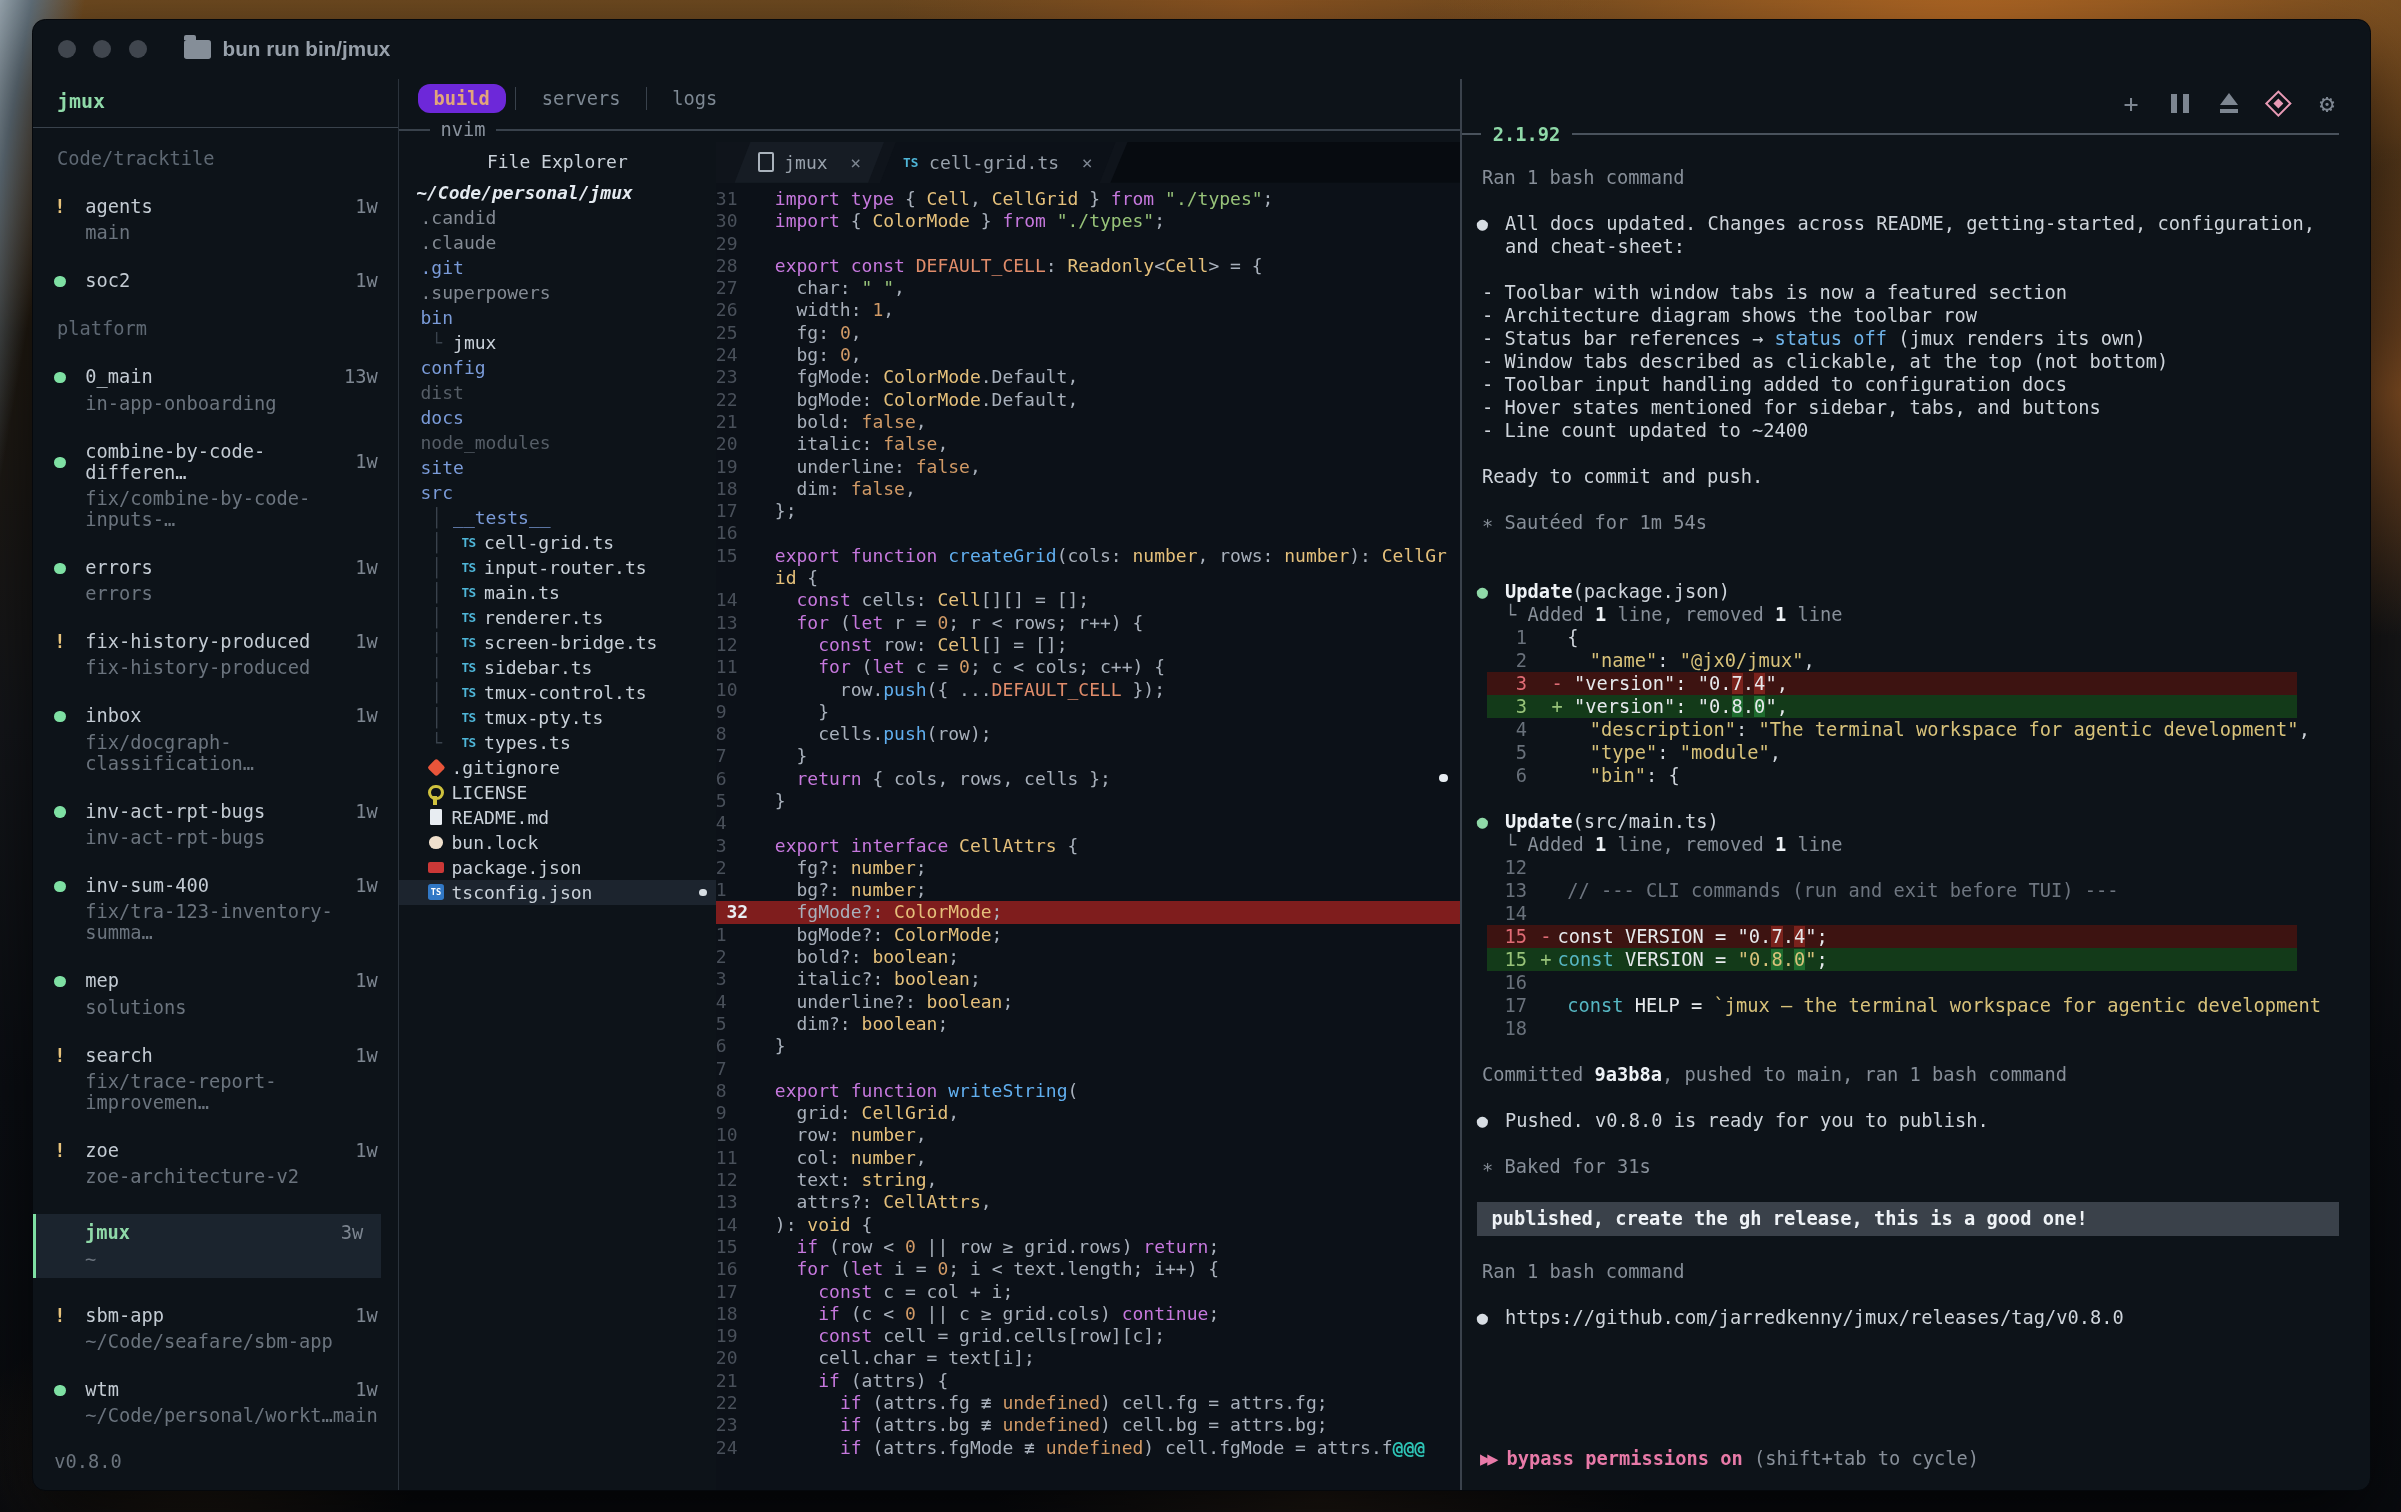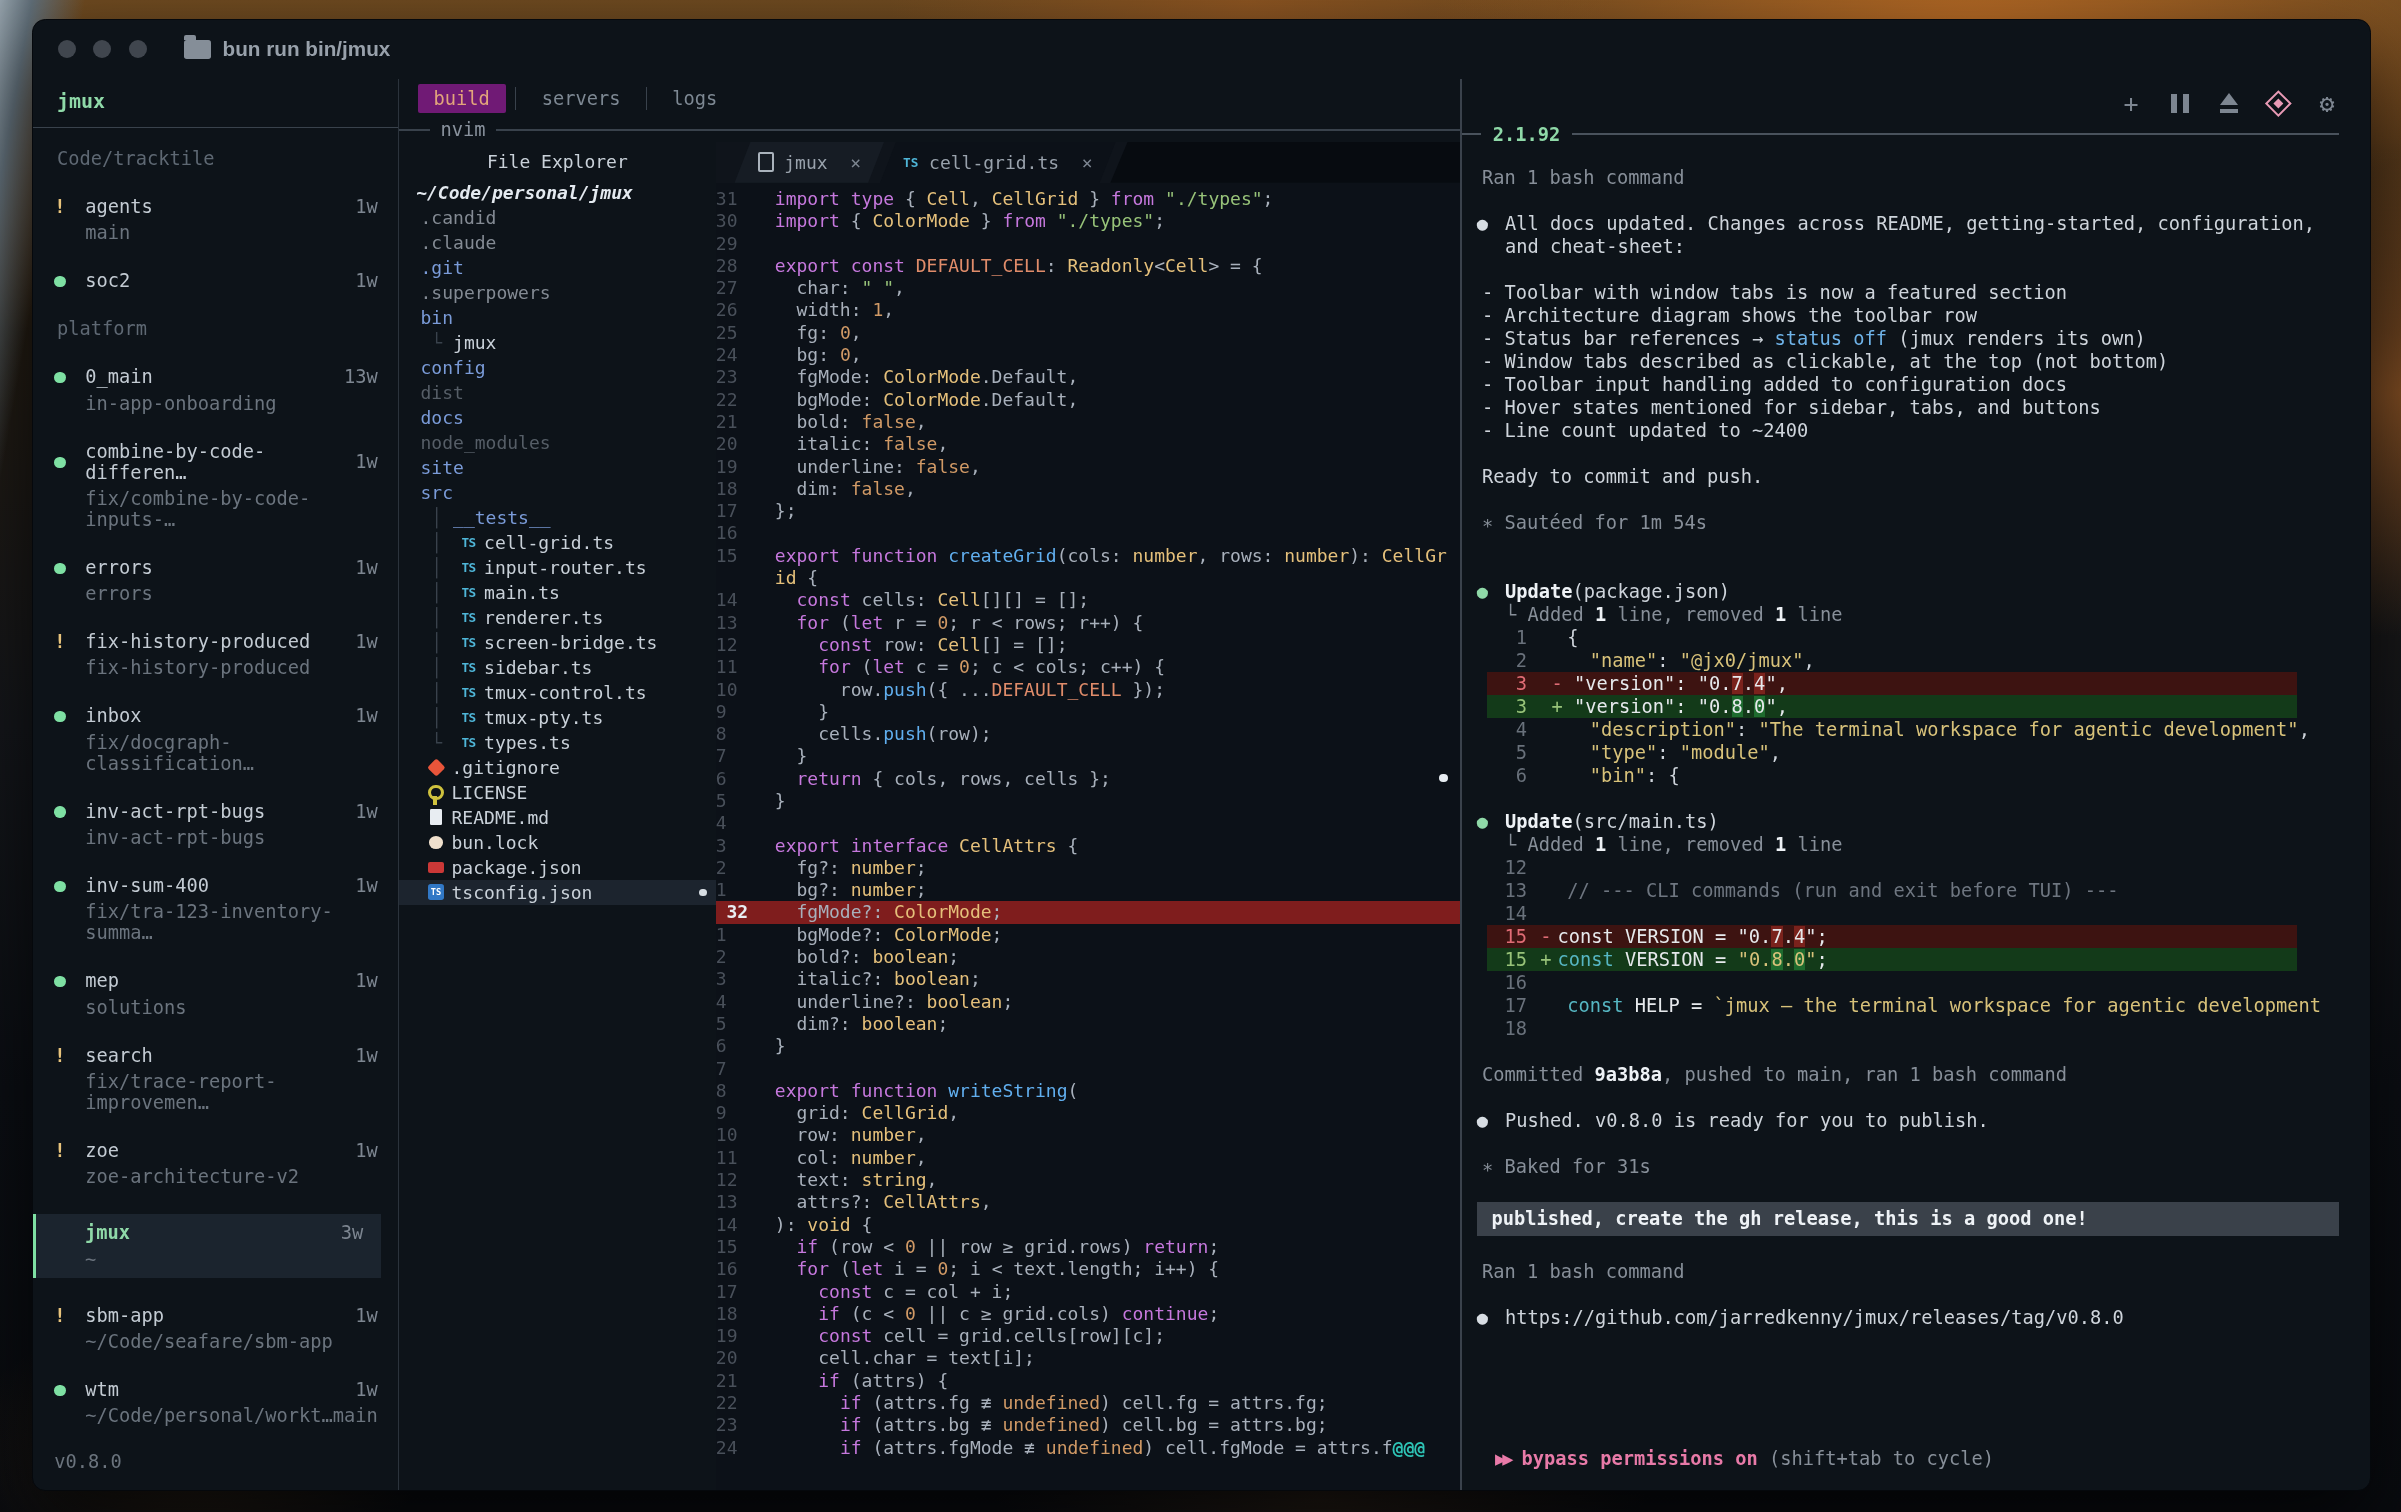--- a/index.html
+++ b/index.html
@@ -42,21 +42,21 @@
   .sel .sb-name{color:#8fd9a8;font-weight:bold}
   .sb-time{margin-left:auto;color:#7d8691}
   .sb-r2{display:flex;color:#6b747e;margin-top:5.3px;padding-left:31px}
   .sel .sb-r2{padding-left:31px}
   .sb-sub2{margin-left:auto}
   .sb-version{position:absolute;bottom:17.3px;left:21.3px;color:#6b747e}
   
   .middle{flex:1;display:flex;flex-direction:column;min-width:0}
   .wtabs{flex:0 0 39px;display:flex;align-items:center;padding-left:18.7px;font-size:18.7px}
   .wtab{padding:4px 16px;color:#7d8893}
-  .wtab.active{background:#701a75;color:#e2a57b;font-weight:normal;border-radius:2px}
+  .wtab.active{background:#6d28d9;color:#e2a57b;font-weight:bold;border-radius:12px}
   .wtab-sep{width:1.3px;height:23px;background:#39424c;margin:0 9.3px}
   .pane-border{flex:0 0 24px;display:flex;align-items:center;color:#89929d;font-size:18.7px}
   .pb-seg{height:2px;background:#39424c}
   .pb-l{width:31px;margin-right:10.7px}
   .pb-r{flex:1;margin-left:10.7px}
   .nvim-body{flex:1;display:flex;min-height:0}
   
   .explorer{flex:0 0 317px;box-sizing:border-box;padding-top:9.3px;font-size:18px;position:relative}
   .fx-title{text-align:center;color:#c9d1d9;margin-bottom:8px}
   .fx-root{color:#e4eaf0;font-weight:bold;font-style:italic;padding-left:17.3px;height:25px;line-height:25px}
@@ -131,21 +131,21 @@
   .ab-diff.tight .dsign{flex:0 0 17.3px}
   .ab-diff.del{background:#3d1311}.ab-diff.del .dnum,.ab-diff.del .dsign{color:#e06c75}
   .ab-diff.add{background:#133a19}.ab-diff.add .dnum,.ab-diff.add .dsign{color:#98c379}
   .w{color:#ced4db}.dim{color:#878f99}.wb{color:#eef2f6;font-weight:bold}.blue{color:#6fb3e8}
   .y{color:#d8c27a}.p{color:#ced4db}.cmt{color:#6e7680}.dw{color:#e6e9ec}
   .hlD{background:#7a221c}.hlA{background:#1e6b2e}
   .ainput{position:relative;margin-left:5.3px;border-top:2px solid #2ec4b6;border-bottom:2px solid #2ec4b6;padding:16px 6.7px;margin-top:6.7px}
   .atag{position:absolute;top:-14.7px;right:16px;background:#2ec4b6;color:#073036;font-weight:bold;padding:1.3px 12px;font-size:18px;line-height:27px}
   .aprompt{color:#ced4db;margin-right:10.7px}
   .acursor{display:inline-block;width:12px;height:20px;border:1.3px solid #cfd6dd;vertical-align:-2.7px;margin-left:6.7px}
-  .astatus{margin-top:20px;padding-left:33px}
+  .astatus{margin-top:20px;padding-left:18px}
   .astatus .arr{color:#e87aa8;letter-spacing:-4px;margin-right:12px}
   .astatus .lbl{color:#e87aa8;font-weight:bold}
   .astatus .hint{color:#878f99}
 </style>
 </head>
 <body>
 
 <div class="window">
   <div class="titlebar">
     <div class="lights">

